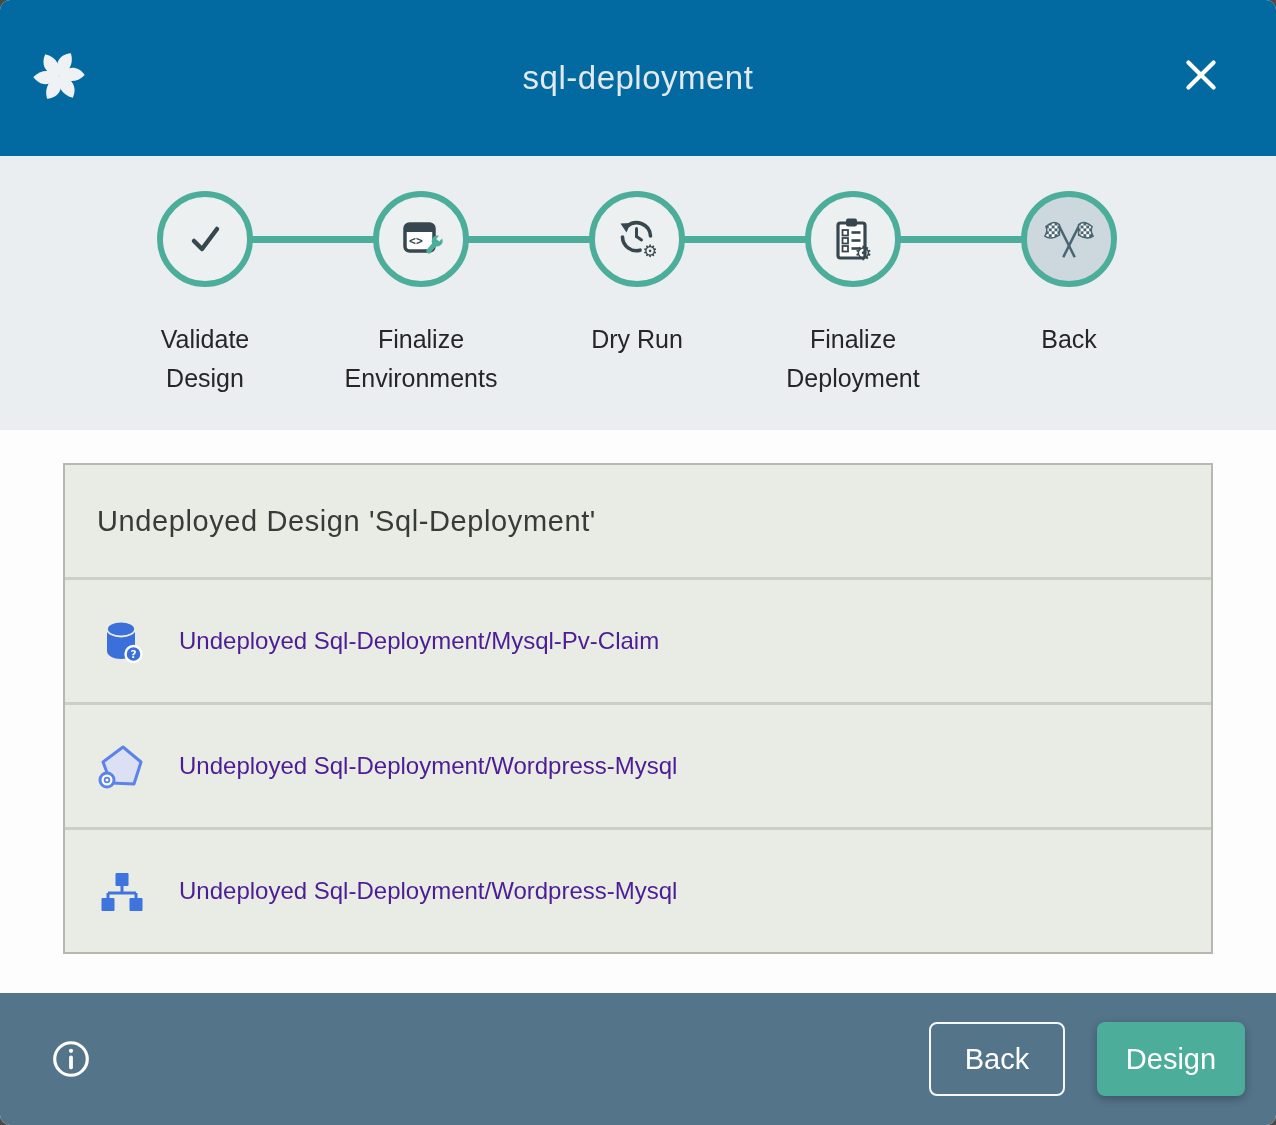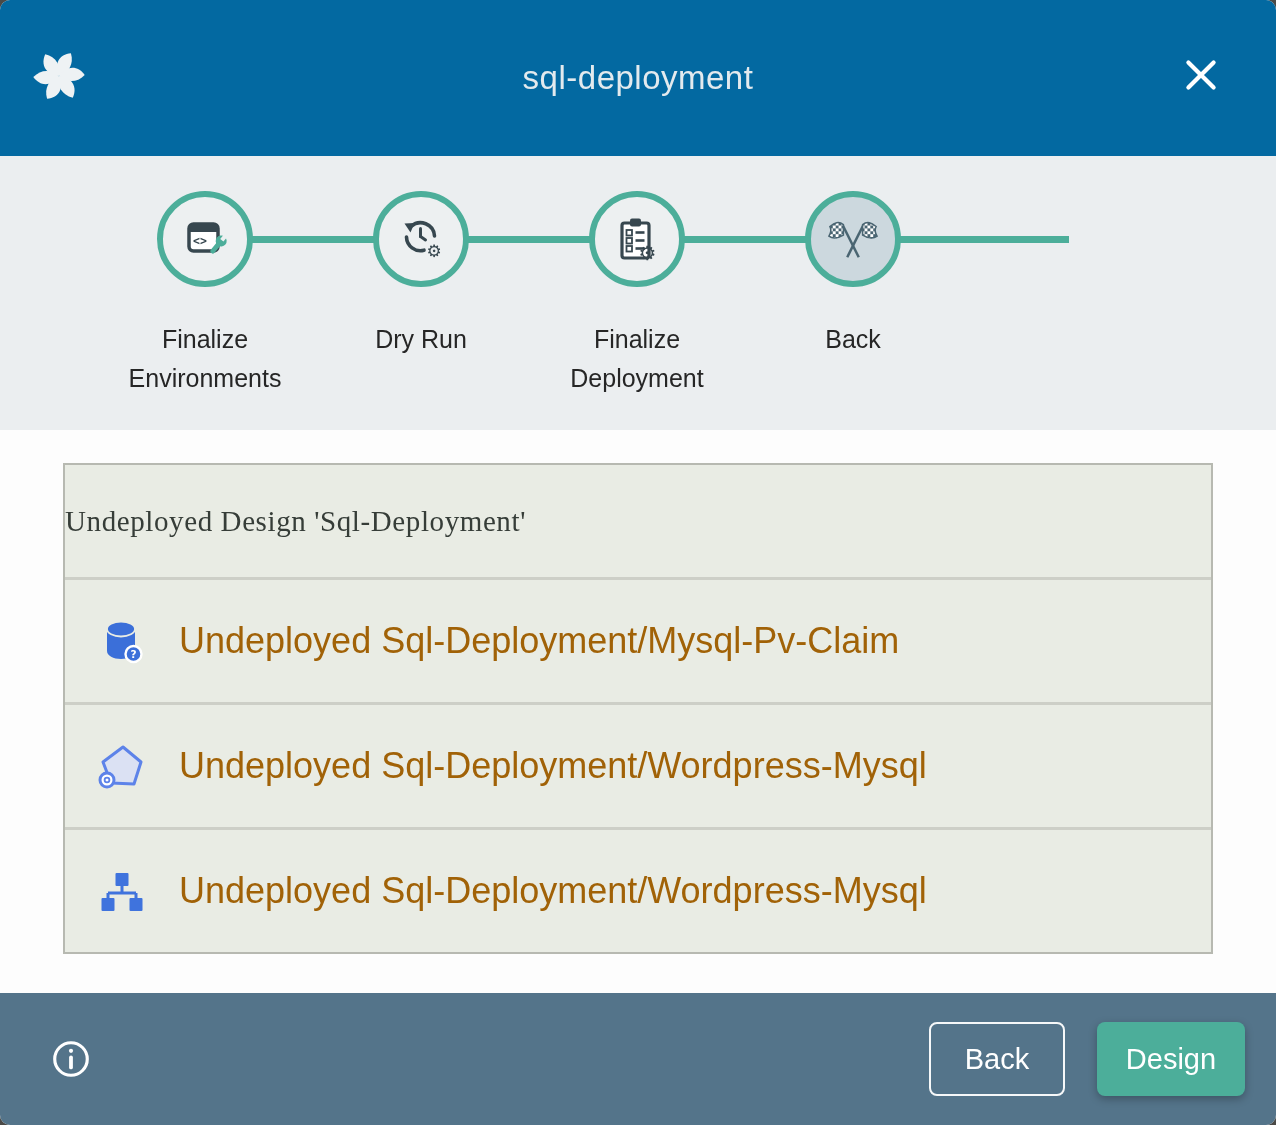--- a/index.html
+++ b/index.html
@@ -24,25 +24,25 @@
   .step .circle{margin-top:35px;width:84px;height:84px;border-radius:50%;
     border:6px solid #4cae9a;background:#edf0f1;display:flex;align-items:center;justify-content:center;
     position:relative;z-index:1;cursor:pointer;}
   .step.active .circle{background:#ccd8de;}
   .step .lbl{margin-top:33px;font-size:25px;line-height:39px;color:#262626;
     text-align:center;white-space:pre-line;}
 
   
   .content{flex:1 1 auto;background:#fdfdfd;}
   .panel{margin:33px 63px 0 63px;background:#e9ece4;border:2px solid #b7b9b1;}
-  .panel-title{height:112px;display:flex;align-items:center;
-    font-size:29px;color:#363d38;letter-spacing:.6px;font-family:Liberation Serif, serif;}
+  .panel-title{height:112px;display:flex;align-items:center;padding-left:32px;
+    font-size:29px;color:#363d38;letter-spacing:.6px;}
   .row{height:122px;border-top:3px solid #cdcfc7;display:flex;align-items:center;padding-left:32px;}
   .row .ric{width:48px;height:48px;flex:0 0 auto;margin-right:34px;display:flex;align-items:center;justify-content:center;}
-  .row .rtxt{font-size:36px;color:#a16207;}
+  .row .rtxt{font-size:24px;color:#4c1d95;}
 
   
   .ftr{height:132px;flex:0 0 auto;background:#54748a;display:flex;align-items:center;}
   .info-btn{margin-left:50px;width:42px;height:42px;background:none;border:none;padding:0;cursor:pointer;
     display:flex;align-items:center;justify-content:center;}
   .spacer{flex:1 1 auto;}
   .btn{height:74px;border-radius:8px;font-size:29px;color:#fff;cursor:pointer;
     font-family:"Liberation Sans",sans-serif;display:flex;align-items:center;justify-content:center;}
   .btn-back{width:136px;background:transparent;border:2px solid #f6f8f9;margin-right:32px;}
   .btn-finish{width:148px;background:#4cae9a;border:none;margin-right:31px;
@@ -88,20 +88,31 @@
           </g>
         </svg>
       </span>
     </button>
   </div>
 
   <div class="stepper">
     <div class="connector"></div>
     <div class="steps">
 
+      <div class="step">
+        <div class="circle">
+          <span style="display:flex;">
+            <svg viewBox="0 0 48 48" width="48" height="48">
+              <polyline points="13,26 21,34 36,14" fill="none" stroke="#37474f" stroke-width="4.5" stroke-linecap="round" stroke-linejoin="round"></polyline>
+            </svg>
+          </span>
+        </div>
+        <div class="lbl">Validate
+Design</div>
+      </div>
 
       <div class="step">
         <div class="circle">
           <span style="display:flex;">
             <svg viewBox="0 0 48 48" width="48" height="48">
               <rect x="8" y="9" width="29" height="27" rx="4.5" fill="#ffffff" stroke="#37474f" stroke-width="3.5"></rect>
               <path d="M8,13.5 a4.5,4.5 0 0 1 4.5,-4.5 h20 a4.5,4.5 0 0 1 4.5,4.5 v3.5 h-29 Z" fill="#37474f"></path>
               <text x="19" y="29.5" font-size="11.5" font-weight="bold" fill="#37474f" text-anchor="middle" font-family="'DejaVu Sans Mono',monospace">&lt;&gt;</text>
               <g transform="rotate(40 36 31)">
                 <circle cx="36" cy="24.5" r="5.5" fill="#4cae9a"></circle>

